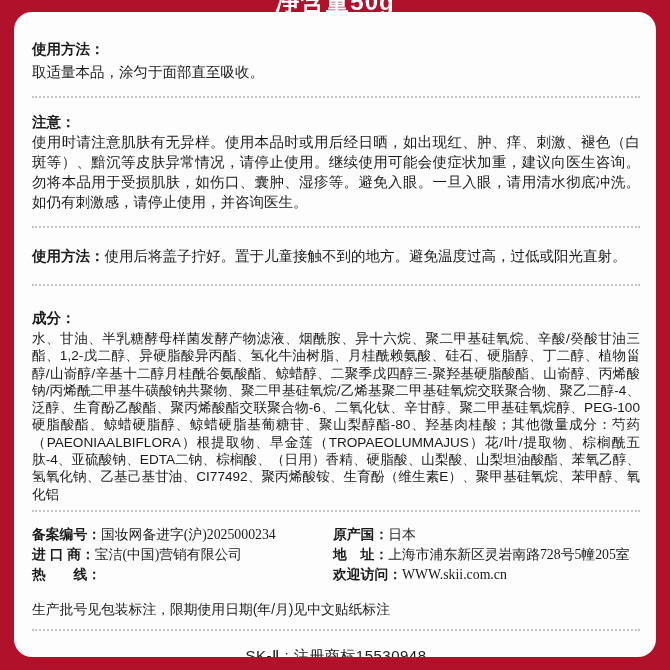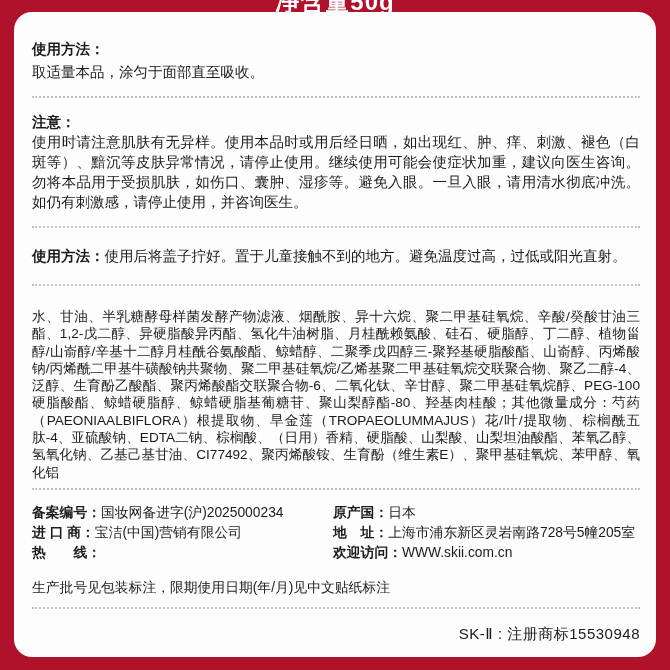--- a/index.html
+++ b/index.html
@@ -41,25 +41,25 @@
   .ingredients-body{font-size:13.6px;line-height:17.3px;text-align:justify;margin-top:2px;}
   .div4{margin-top:7px;}
   .reg-block{
     margin-top:13px;
     display:grid;grid-template-columns:290px 1fr;column-gap:11px;
     font-size:13.8px;line-height:20px;
   }
   .reg-col{display:flex;flex-direction:column;}
   .reg-row{display:flex;white-space:nowrap;}
   .reg-label{font-weight:bold;flex:0 0 auto;}
-  .reg-value{flex:1 1 auto;overflow:hidden;}
+  .reg-value{flex:1 1 auto;overflow:hidden;font-family:Liberation Serif, serif;}
   .batch-note{font-size:13.8px;line-height:19px;margin-top:15px;}
   .div5{margin-top:10px;}
   .footer{
-    margin-top:16px;display:flex;justify-content:flex-end;align-items:baseline;
+    margin-top:16px;display:flex;justify-content:center;align-items:baseline;
     font-size:15px;
   }
   .footer .tm{letter-spacing:.5px;}
   .footer .num{letter-spacing:.5px;}
 </style>
 </head>
 <body>
 
 <div class="banner">
   <div class="banner-text">净含量50g</div>
@@ -81,20 +81,21 @@
 
   <hr class="divider div2">
 
   <div class="sec-storage">
     <span class="inline-heading">使用方法：</span><span>使用后将盖子拧好。置于儿童接触不到的地方。避免温度过高，过低或阳光直射。</span>
   </div>
 
   <hr class="divider div3">
 
   <div class="sec-ingredients">
+    <div class="heading">成分：</div>
     <div class="ingredients-body">水、甘油、半乳糖酵母样菌发酵产物滤液、烟酰胺、异十六烷、聚二甲基硅氧烷、辛酸/癸酸甘油三酯、1,2-戊二醇、异硬脂酸异丙酯、氢化牛油树脂、月桂酰赖氨酸、硅石、硬脂醇、丁二醇、植物甾醇/山嵛醇/辛基十二醇月桂酰谷氨酸酯、鲸蜡醇、二聚季戊四醇三-聚羟基硬脂酸酯、山嵛醇、丙烯酸钠/丙烯酰二甲基牛磺酸钠共聚物、聚二甲基硅氧烷/乙烯基聚二甲基硅氧烷交联聚合物、聚乙二醇-4、泛醇、生育酚乙酸酯、聚丙烯酸酯交联聚合物-6、二氧化钛、辛甘醇、聚二甲基硅氧烷醇、PEG-100硬脂酸酯、鲸蜡硬脂醇、鲸蜡硬脂基葡糖苷、聚山梨醇酯-80、羟基肉桂酸；其他微量成分：芍药（PAEONIAALBIFLORA）根提取物、旱金莲（TROPAEOLUMMAJUS）花/叶/提取物、棕榈酰五肽-4、亚硫酸钠、EDTA二钠、棕榈酸、（日用）香精、硬脂酸、山梨酸、山梨坦油酸酯、苯氧乙醇、氢氧化钠、乙基己基甘油、CI77492、聚丙烯酸铵、生育酚（维生素E）、聚甲基硅氧烷、苯甲醇、氧化铝</div>
   </div>
 
   <hr class="divider div4">
 
   <div class="reg-block">
     <div class="reg-col">
       <div class="reg-row">
         <span class="reg-label">备案编号：</span>
         <span class="reg-value">国妆网备进字(沪)2025000234</span>

